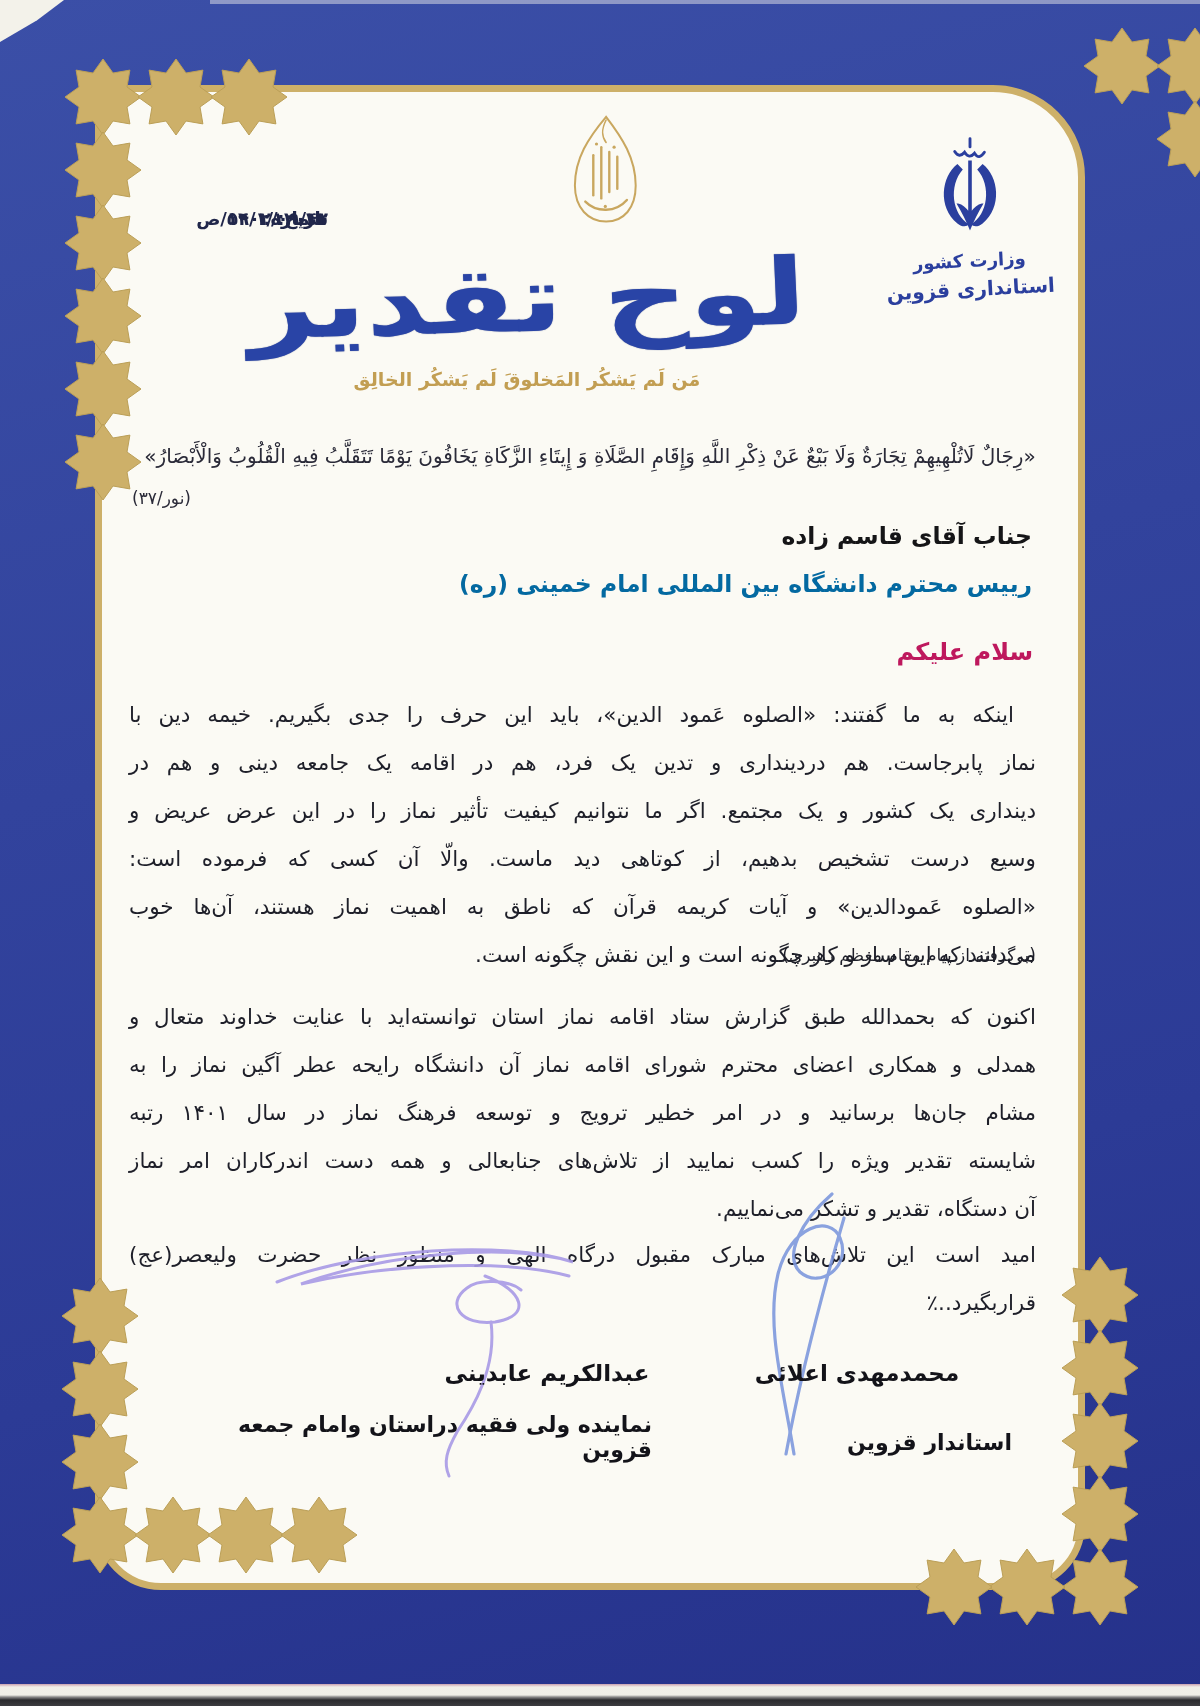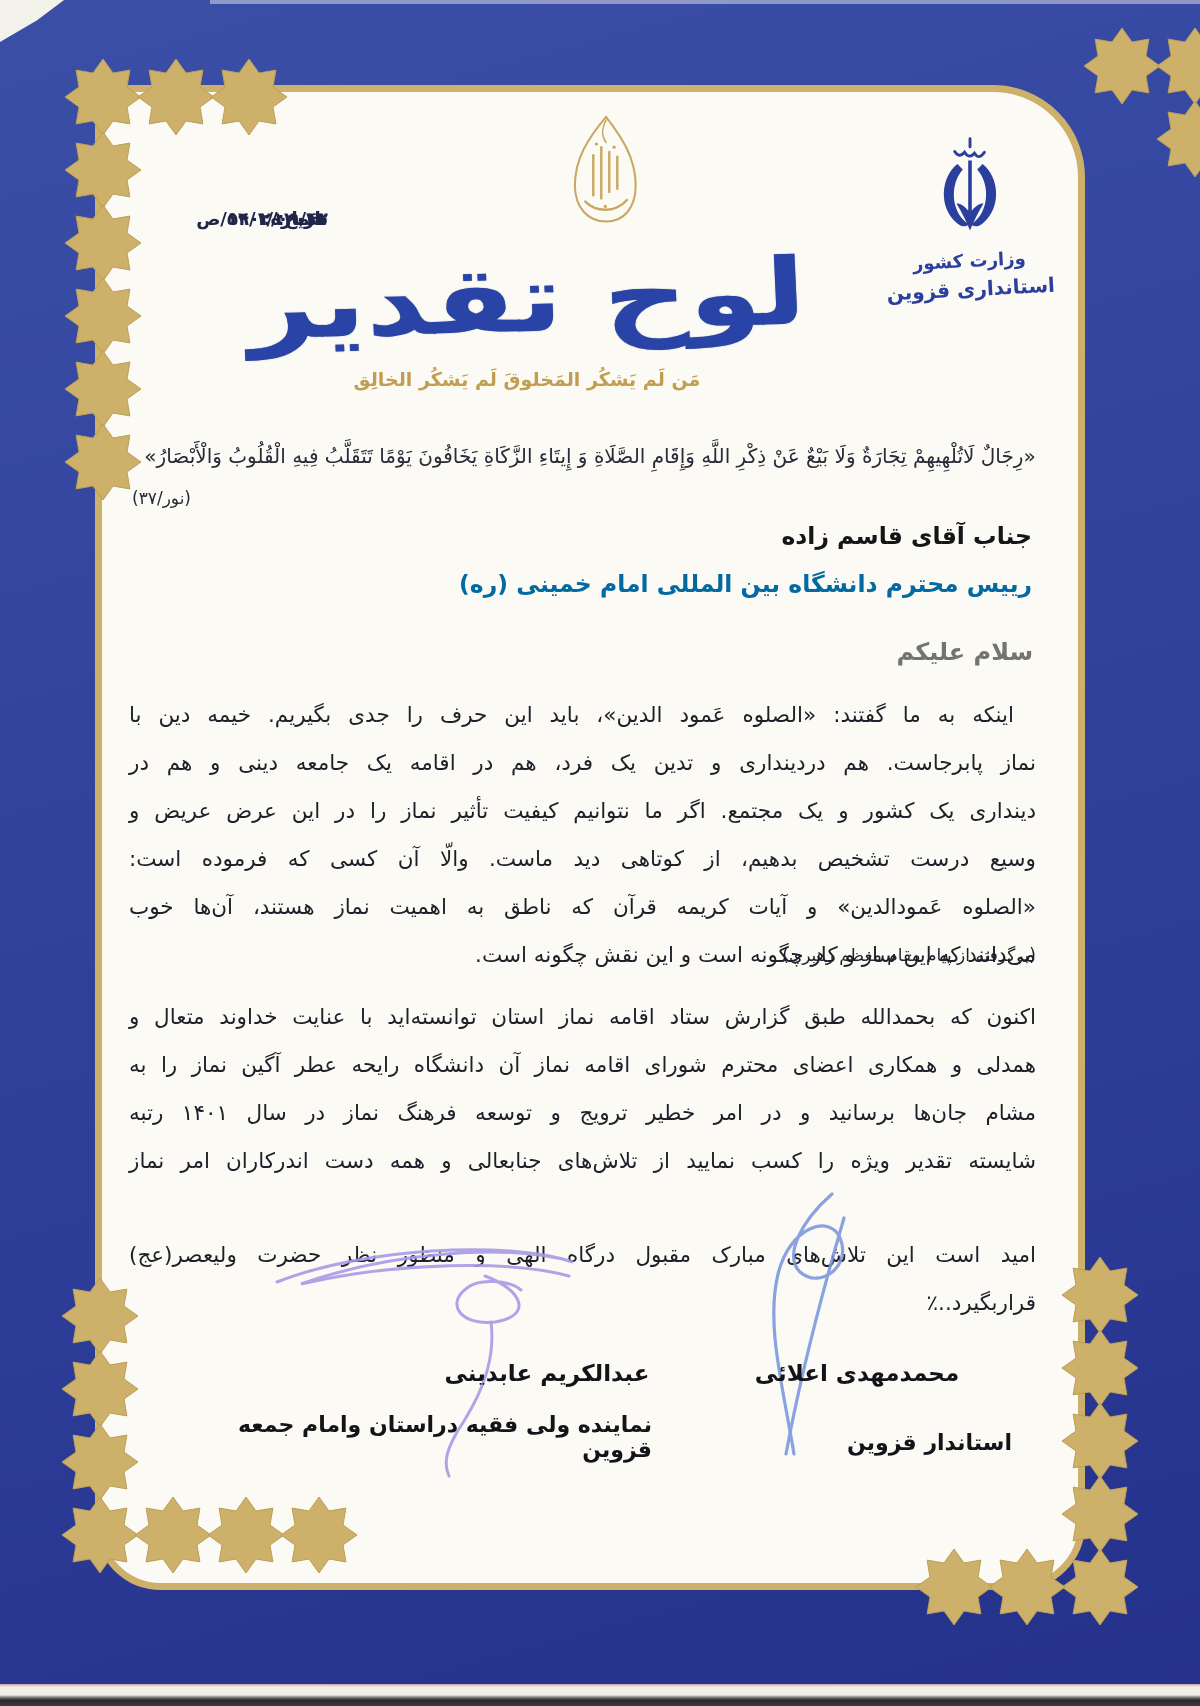--- a/index.html
+++ b/index.html
@@ -26,21 +26,21 @@
     transform:rotate(-3deg);}
   .org1{position:static;display:block;font-size:18px;font-weight:bold;}
   .org2{position:static;display:block;font-size:20px;font-weight:bold;margin-top:6px;}
   
   .verse{left:16px;right:16px;top:352px;direction:rtl;text-align:center;
     font-size:20px;color:#2a2a38;}
   .verse-ref{left:30px;top:396px;direction:rtl;font-size:17px;color:#2a2a38;}
   
   .rec1{right:46px;top:430px;direction:rtl;font-size:23.5px;font-weight:bold;color:#151517;}
   .rec2{right:46px;top:478px;direction:rtl;font-size:23.5px;font-weight:bold;color:#0369a1;}
-  .salut{right:45px;top:546px;direction:rtl;font-size:24px;font-weight:bold;color:#737373;}
+  .salut{right:45px;top:546px;direction:rtl;font-size:24px;font-weight:bold;color:#be185d;}
   
   .bline{left:27px;right:42px;height:48px;direction:rtl;font-size:21.5px;line-height:46px;
     color:#1e1f29;text-align:justify;text-align-last:justify;white-space:nowrap;}
   .bline.endline{text-align:right;text-align-last:right;}
   .indent{padding-right:22px;}
   .note{font-size:17px;}
   
   .sig-name{direction:rtl;font-weight:bold;font-size:23px;color:#131319;text-align:center;}
   .sig-title{direction:rtl;font-weight:bold;font-size:22px;color:#131319;text-align:right;}
   .sr-name{left:600px;top:1268px;width:310px;}
@@ -128,20 +128,21 @@
     <div class="bline" style="top:792px">«الصلوه عَمودالدین» و آیات کریمه قرآن که ناطق به اهمیت نماز هستند، آن‌ها خوب</div>
     <div class="bline" style="top:840px">
       <span>می‌دانند که این ساز و کار چگونه است و این نقش چگونه است.</span>
       <span class="note">(برگرفته از پیام مقام معظم رهبری)</span>
     </div>
 
     <div class="bline" style="top:902px">اکنون که بحمدالله طبق گزارش ستاد اقامه نماز استان توانسته‌اید با عنایت خداوند متعال و</div>
     <div class="bline" style="top:950px">همدلی و همکاری اعضای محترم شورای اقامه نماز آن دانشگاه رایحه عطر آگین نماز را به</div>
     <div class="bline" style="top:998px">مشام جان‌ها برسانید و در امر خطیر ترویج و توسعه فرهنگ نماز در سال ۱۴۰۱ رتبه</div>
     <div class="bline" style="top:1046px">شایسته تقدیر ویژه را کسب نمایید از تلاش‌های جنابعالی و همه دست اندرکاران امر نماز</div>
+    <div class="bline endline" style="top:1094px">آن دستگاه، تقدیر و تشکر می‌نماییم.</div>
 
     <div class="bline" style="top:1140px">امید است این تلاش‌های مبارک مقبول درگاه الهی و منظور نظر حضرت ولیعصر(عج)</div>
     <div class="bline endline" style="top:1188px">قراربگیرد..٪</div>
 
     <svg class="sig-svg sig-blue" viewBox="0 0 230 280">
       <g stroke="#7b96dd" stroke-width="3.2" fill="none" stroke-linecap="round" opacity="0.88">
         <path d="M140,12 C108,40 92,74 108,90 C128,108 160,84 148,56 C138,32 98,44 86,92 C74,142 90,200 102,272"></path>
         <path d="M152,36 C128,118 108,196 94,272"></path>
       </g>
     </svg>

